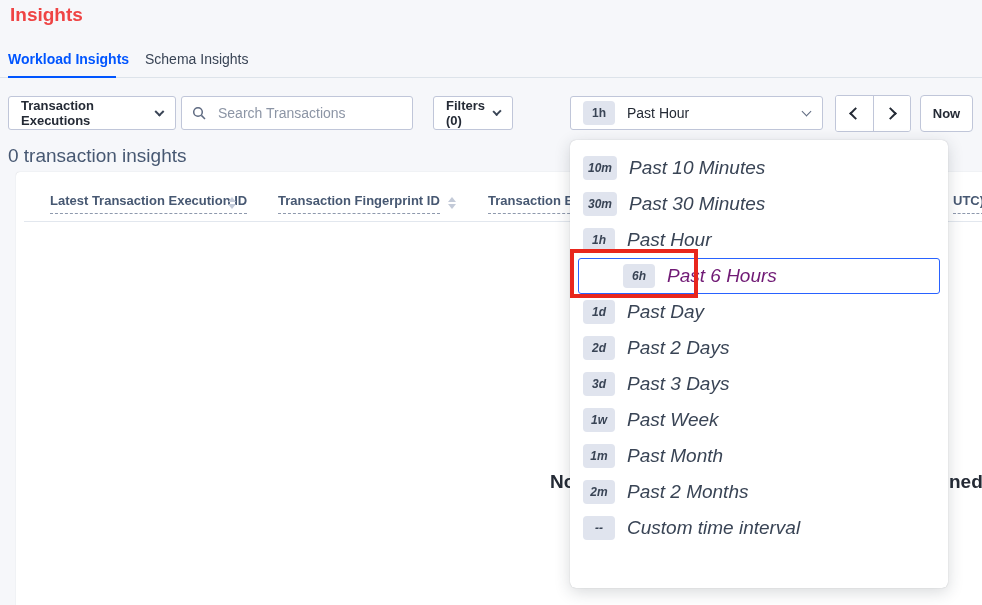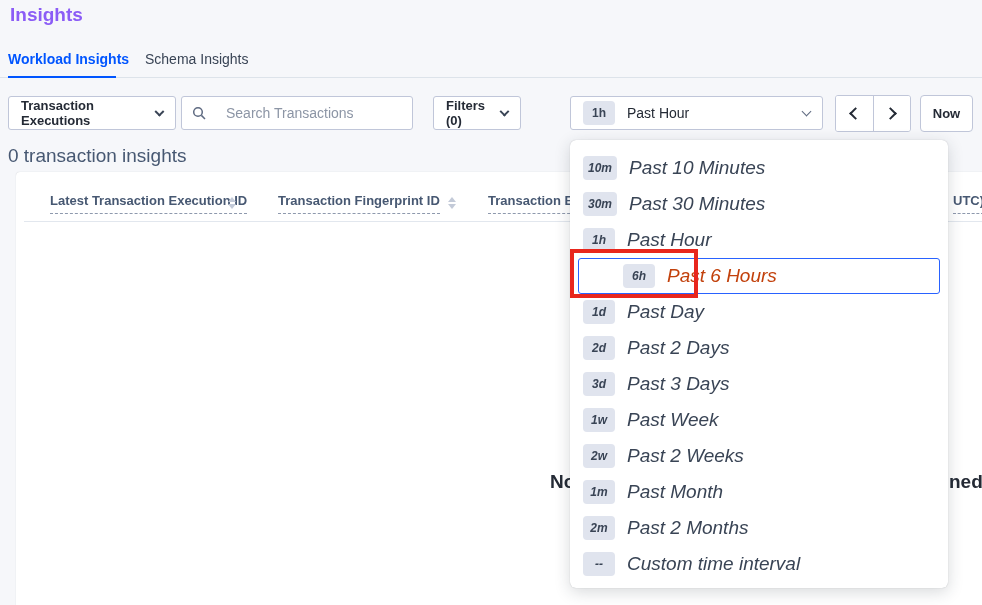--- a/index.html
+++ b/index.html
@@ -4,42 +4,42 @@
 <style>
   * { box-sizing: border-box; margin: 0; padding: 0; }
   html,body { width:982px; height:605px; }
   body {
     position: relative;
     font-family: "Liberation Sans", sans-serif;
     background: #f6f7fa;
     overflow: hidden;
     color: #242a35;
   }
-  .page-title { position:absolute; left:10px; top:4px; font-size:19px; font-weight:700; color:#8b5cf6; }
+  .page-title { position:absolute; left:10px; top:4px; font-size:19px; font-weight:700; color:#ef4444; }
 
   .tabs-row { position:absolute; left:0; top:44px; width:982px; height:34px; border-bottom:1px solid #dde3ea; }
   .tab { position:absolute; top:7px; font-size:14px; cursor:pointer; white-space:nowrap; }
   .tab.active { left:8px; color:#0055ff; font-weight:700; }
   .tab.inactive { left:145px; color:#394455; }
   .tab-underline { position:absolute; left:8px; top:32px; width:108px; height:2px; background:#0055ff; }
 
   .btn, .search-box, .time-select, .nav-group, .now-btn {
     position:absolute; top:96px; height:34px; background:#fff;
     border:1px solid #c0c6d9; border-radius:3px;
     display:flex; align-items:center; font-size:13px; color:#242a35;
   }
   .btn { font-weight:700; }
   #type-select { left:8px; width:168px; padding:0 12px; justify-content:flex-end; }
   .search-box { left:181px; width:232px; padding:0 10px; font-weight:400; }
   .search-box input {
-    border:none; outline:none; flex:1; margin-left:20px; font-size:14px;
+    border:none; outline:none; flex:1; margin-left:12px; font-size:14px;
     font-family:"Liberation Sans",sans-serif; color:#242a35; background:transparent;
   }
   .search-box input::placeholder { color:#8c95a5; }
-  #filters-btn { left:433px; width:88px; padding:0 12px; justify-content:space-between; }
+  #filters-btn { left:433px; width:80px; padding:0 12px; justify-content:space-between; }
 
   .time-select { left:570px; width:253px; padding:0 12px; }
   .time-select .sel-label { margin-left:12px; font-size:14px; font-weight:400; flex:1; }
 
   .badge {
     min-width:32px; height:24px; padding:0 5px; background:#e0e4ee; border-radius:4px;
     display:flex; align-items:center; justify-content:center;
     font-size:12px; font-weight:700; color:#394455; flex:none;
   }
 
@@ -87,21 +87,21 @@
     background:#fff; border-radius:6px; z-index:30;
     box-shadow:0 4px 16px rgba(36,42,53,.18), 0 0 1px rgba(36,42,53,.3);
     padding:10px 8px 6px;
   }
   .menu-item {
     height:36px; display:flex; align-items:center; padding:0 4px;
     border:1px solid transparent; border-radius:3px; cursor:pointer;font-style:italic;
   }
   .menu-item .menu-label { margin-left:12px; font-size:19px; color:#394455; white-space:nowrap; }
   .menu-item.focused { border-color:#2962ff;padding-left:44px; }
-  .menu-item.focused .menu-label { color:#c2410c; }
+  .menu-item.focused .menu-label { color:#701a75; }
 
   .annotation-box {
     position:absolute; left:570px; top:249px; width:128px; height:49px;
     border:4px solid #e8261d; z-index:40; pointer-events:none;
   }
 </style>
 </head>
 <body>
 
 <div class="page-title">Insights</div>
@@ -197,24 +197,20 @@
   </div>
   <div class="menu-item">
     <span class="badge">3d</span>
     <span class="menu-label">Past 3 Days</span>
   </div>
   <div class="menu-item">
     <span class="badge">1w</span>
     <span class="menu-label">Past Week</span>
   </div>
   <div class="menu-item">
-    <span class="badge">2w</span>
-    <span class="menu-label">Past 2 Weeks</span>
-  </div>
-  <div class="menu-item">
     <span class="badge">1m</span>
     <span class="menu-label">Past Month</span>
   </div>
   <div class="menu-item">
     <span class="badge">2m</span>
     <span class="menu-label">Past 2 Months</span>
   </div>
   <div class="menu-item">
     <span class="badge">--</span>
     <span class="menu-label">Custom time interval</span>

